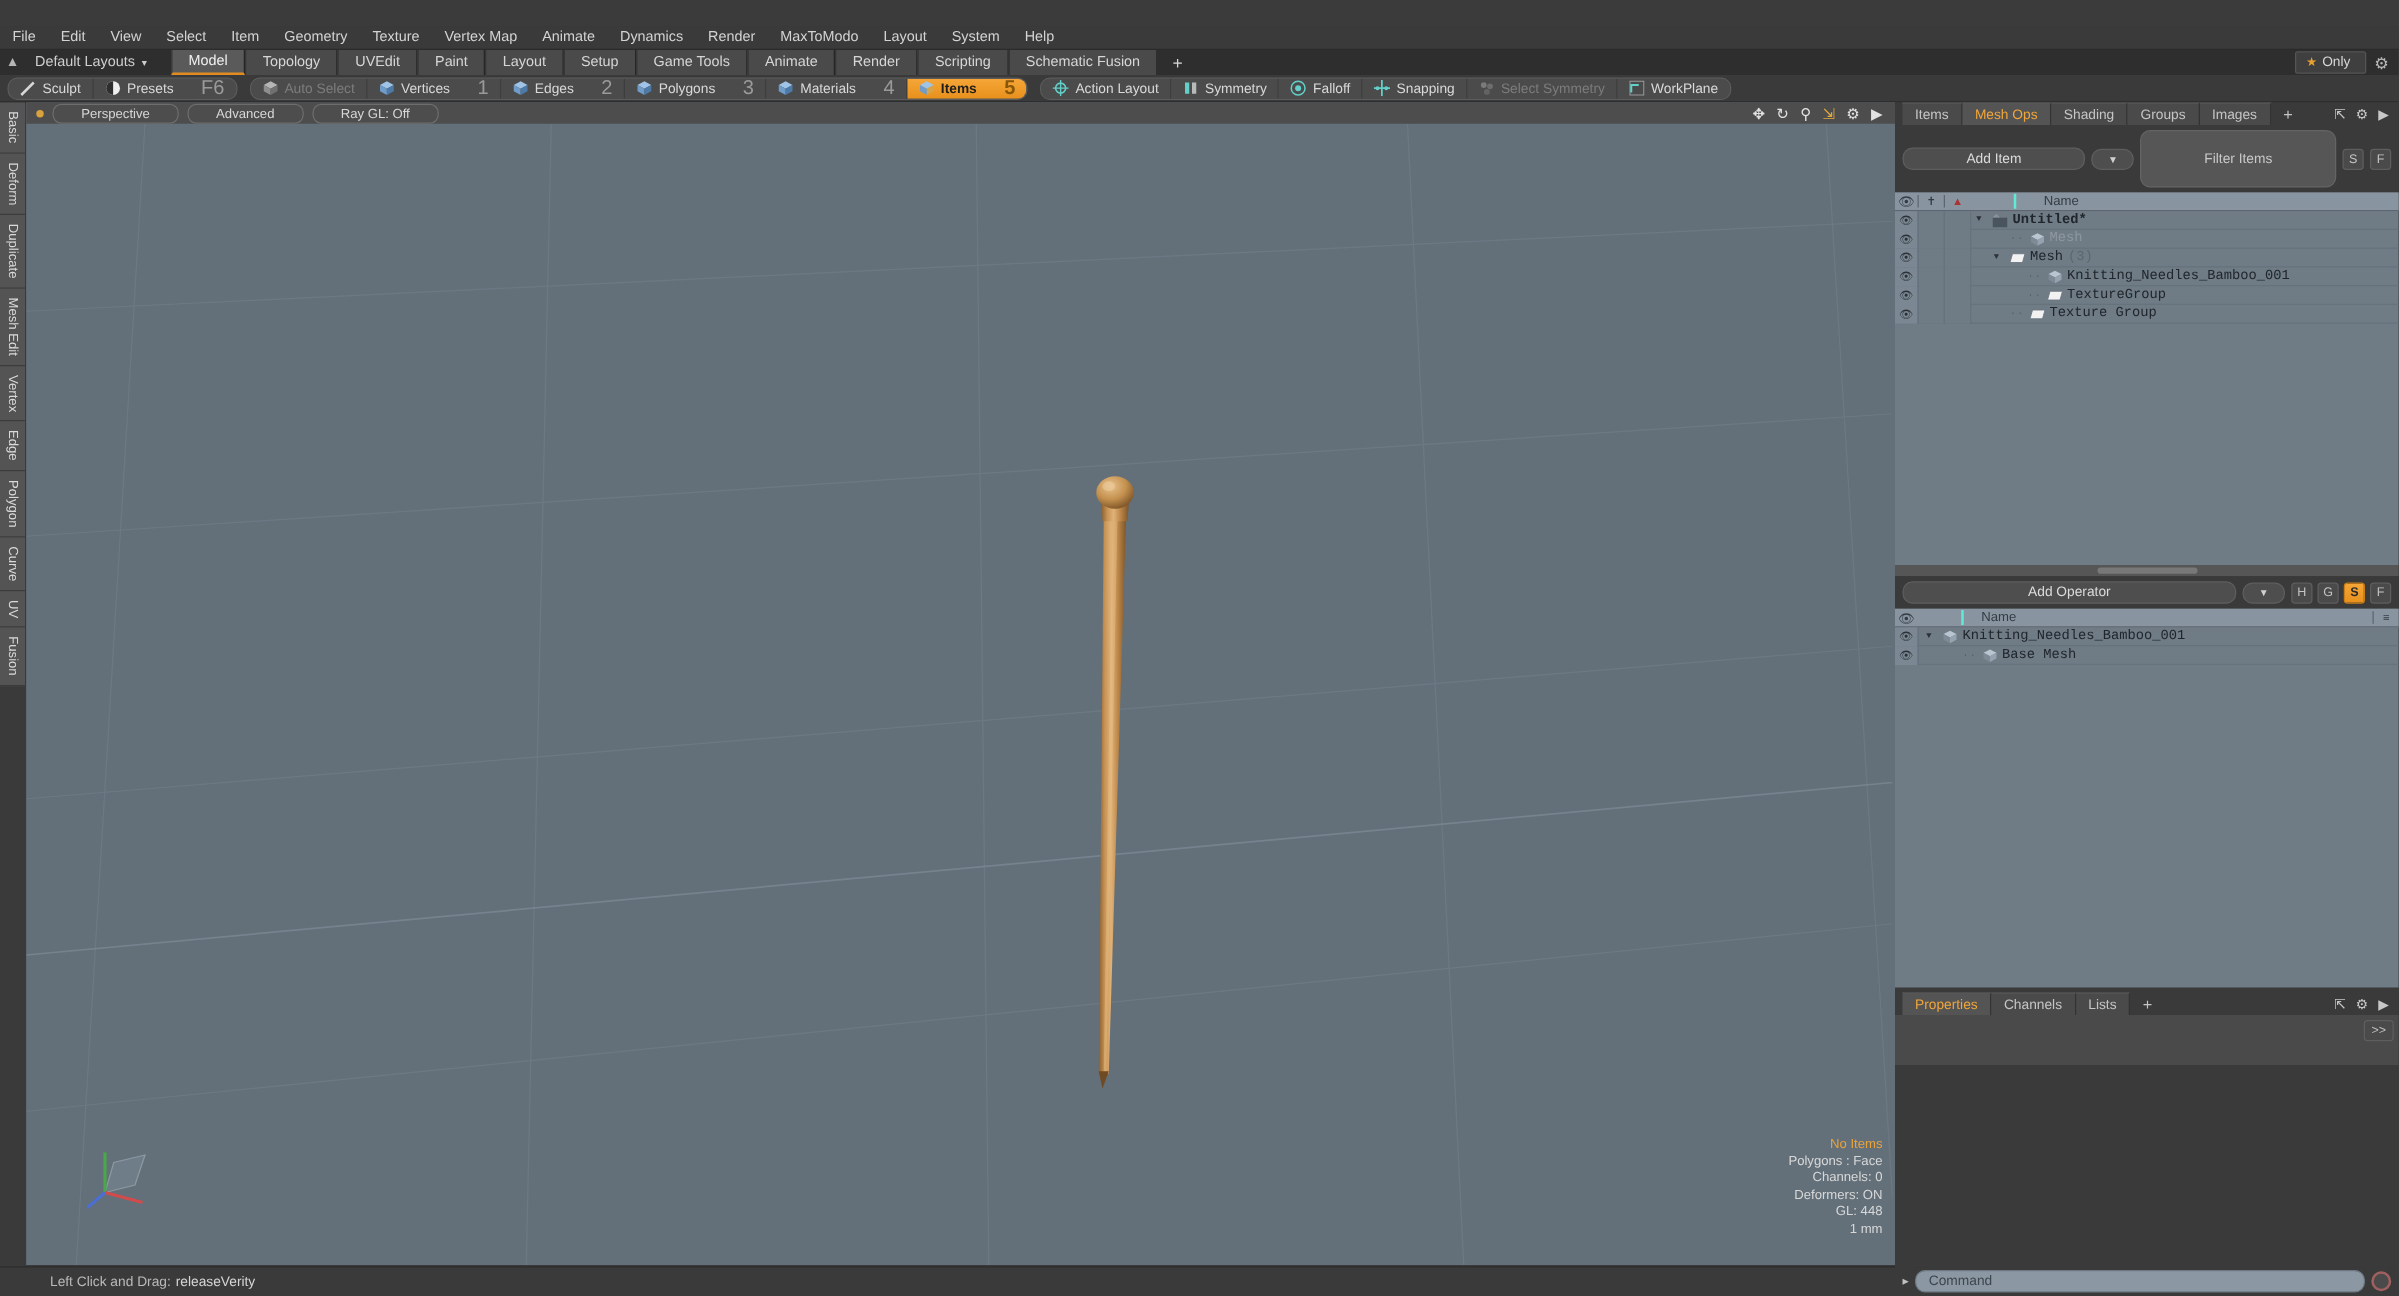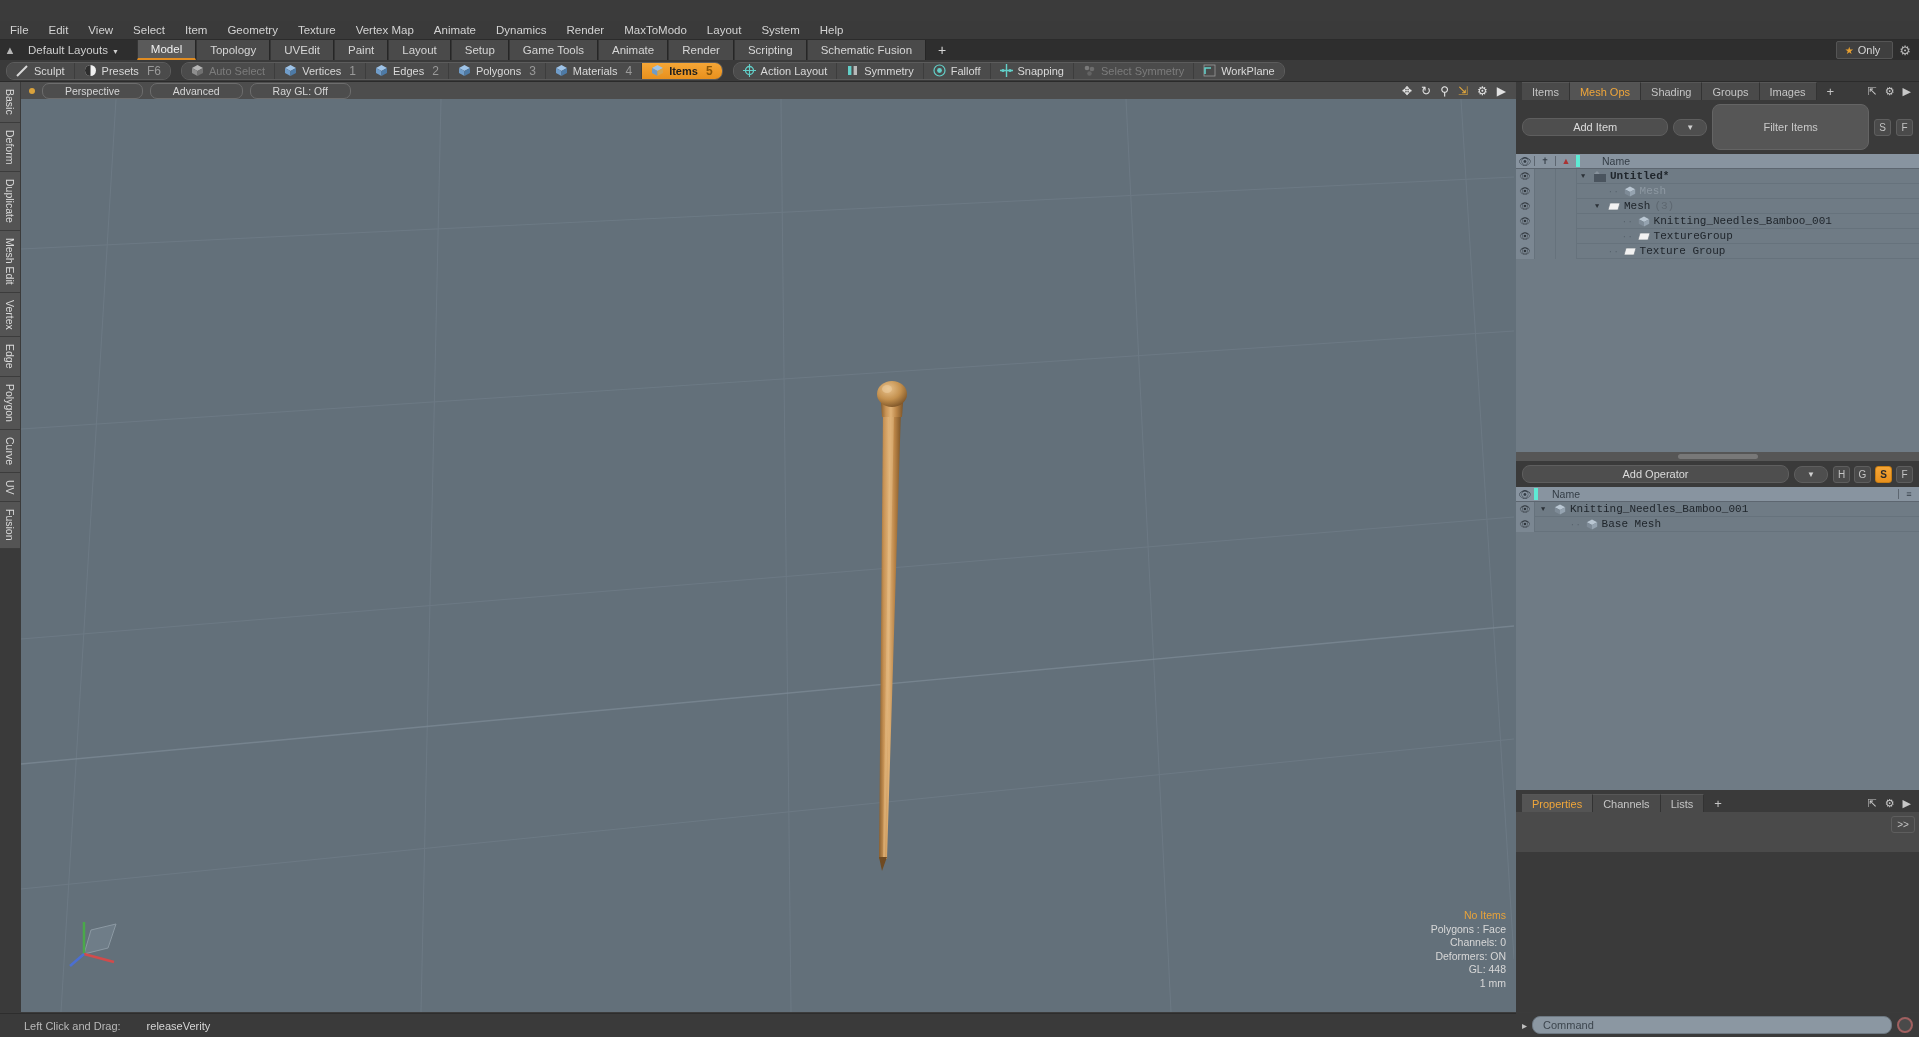--- a/index.html
+++ b/index.html
@@ -81,21 +81,21 @@
     background: #4b4b4b; border: 1px solid #5c5c5c; border-radius: 8px; overflow: hidden;
   }
   .tbtn {
     display: flex; align-items: center; gap: 5px; padding: 0 9px;
     color: #d9d9d9; font-size: 11px; border-right: 1px solid #3d3d3d;
     background: #4b4b4b; white-space: nowrap;
   }
   .tbtn:last-child { border-right: none; }
   .tbtn.active { background: linear-gradient(to bottom,#f5a636,#e8901d); color: #1e1e1e; font-weight: bold; }
   .tbtn.dim { color: #7c7c7c; }
-  .tbtn .num { color: #9a9a9a; font-size: 12px; margin-left: 3px; }
+  .tbtn .num { color: #9a9a9a; font-size: 16px; margin-left: 17px; }
   .tbtn.active .num { color: #8a5608; }
   .ico { width: 13px; height: 13px; display: inline-block; flex: 0 0 13px; }
 
   
   .vtabs {
     position: absolute; left: 0; top: 82px; width: 20px; height: 930px;
     background: #3a3a3a; display: flex; flex-direction: column;
   }
   .vtab {
     width: 20px; background: #545454; border-bottom: 1px solid #3c3c3c;
@@ -162,21 +162,21 @@
   .sq.on { background: linear-gradient(to bottom,#f5a636,#e8901d); color: #2a2a2a; border-color: #c87e14; font-weight: bold; }
 
   .tree { background: #6f7b85; position: relative; }
   .tree-head {
     display: flex; align-items: center; height: 15px;
     background: #8894a0; border-bottom: 1px solid #5d6670;
     color: #333c45; font-size: 10.5px;
   }
   .col-eye { width: 18px; display: flex; justify-content: center; }
   .col-sm  { width: 21px; display: flex; justify-content: center; border-left: 1px solid #5d6670; }
-  .col-name { flex: 1; padding-left: 22px; border-left: 4px solid #5eead4; }
+  .col-name { flex: 1; padding-left: 22px; border-left: 2px solid #5eead4; margin-left: 35px; }
   .trow { display: flex; align-items: center; height: 15px; border-bottom: 1px solid #66727c; }
   .trow .gutter { width: 18px; display: flex; justify-content: center; align-items: center; background: #7b8792; height: 15px; }
   .trow .gutter2 { width: 21px; background: #6f7b85; height: 15px; border-left: 1px solid #66727c; }
   .trow .tlabel { flex: 1; display: flex; align-items: center; gap: 4px; font-size: 11px; color: #20262c; padding-left: 4px; border-left: 1px solid #66727c; height: 15px; font-family: Liberation Mono, monospace; }
   .eye { font-size: 9px; color: #2b3137; }
   .tri { font-size: 7px; color: #2b3137; width: 9px; }
   .dots { color: #55606a; font-size: 8px; letter-spacing: 1px; }
   .gray { color: #8d98a2; }
   .cnt { color: #5d6770; }
   .bold { font-weight: bold; }
@@ -184,21 +184,21 @@
   .scrollbar-h { height: 9px; background: #565656; display: flex; align-items: center; justify-content: center; }
   .sb-thumb { width: 80px; height: 5px; background: #787878; border-radius: 3px; }
 
   .cmdbar { position: absolute; left: 1516px; bottom: 0; width: 403px; height: 24px; background: #3a3a3a; display: flex; align-items: center; gap: 5px; padding: 0 6px; }
   .cmd-input { flex: 1; background: #8b97a2; border: 1px solid #6d7882; border-radius: 8px; color: #3d464e; font-size: 11px; padding: 2px 10px; }
   .cmd-circle { width: 16px; height: 16px; border-radius: 50%; border: 2px solid #a06060; background: #4a4a4a; }
 
   
   .statusbar {
     position: absolute; left: 0; bottom: 0; width: 1516px; height: 24px;
-    background: #3a3a3a; display: flex; align-items: center; gap: 26px; padding-left: 24px;
+    background: #3a3a3a; display: flex; align-items: center; gap: 4px; padding-left: 40px;
     border-top: 1px solid #2d2d2d;
   }
   .st-label { color: #b9b9b9; font-size: 11px; }
   .st-val { color: #d6d6d6; font-size: 11px; }
 </style>
 </head>
 <body>
 
 <div id="app">
 

